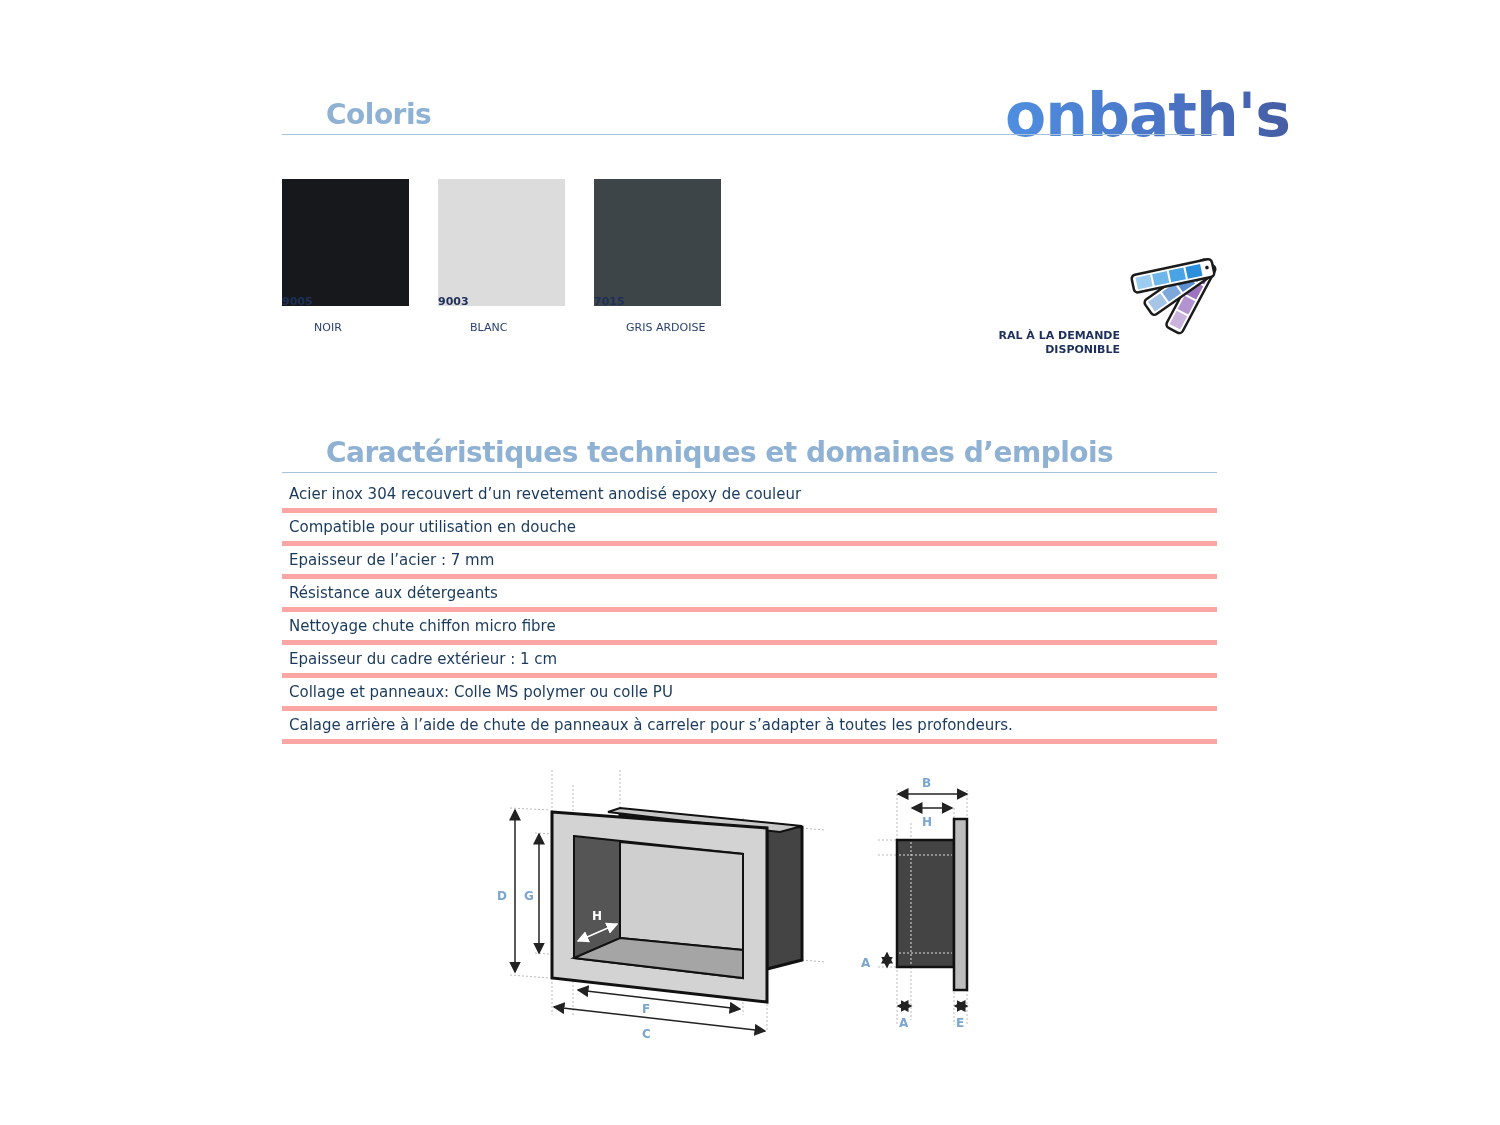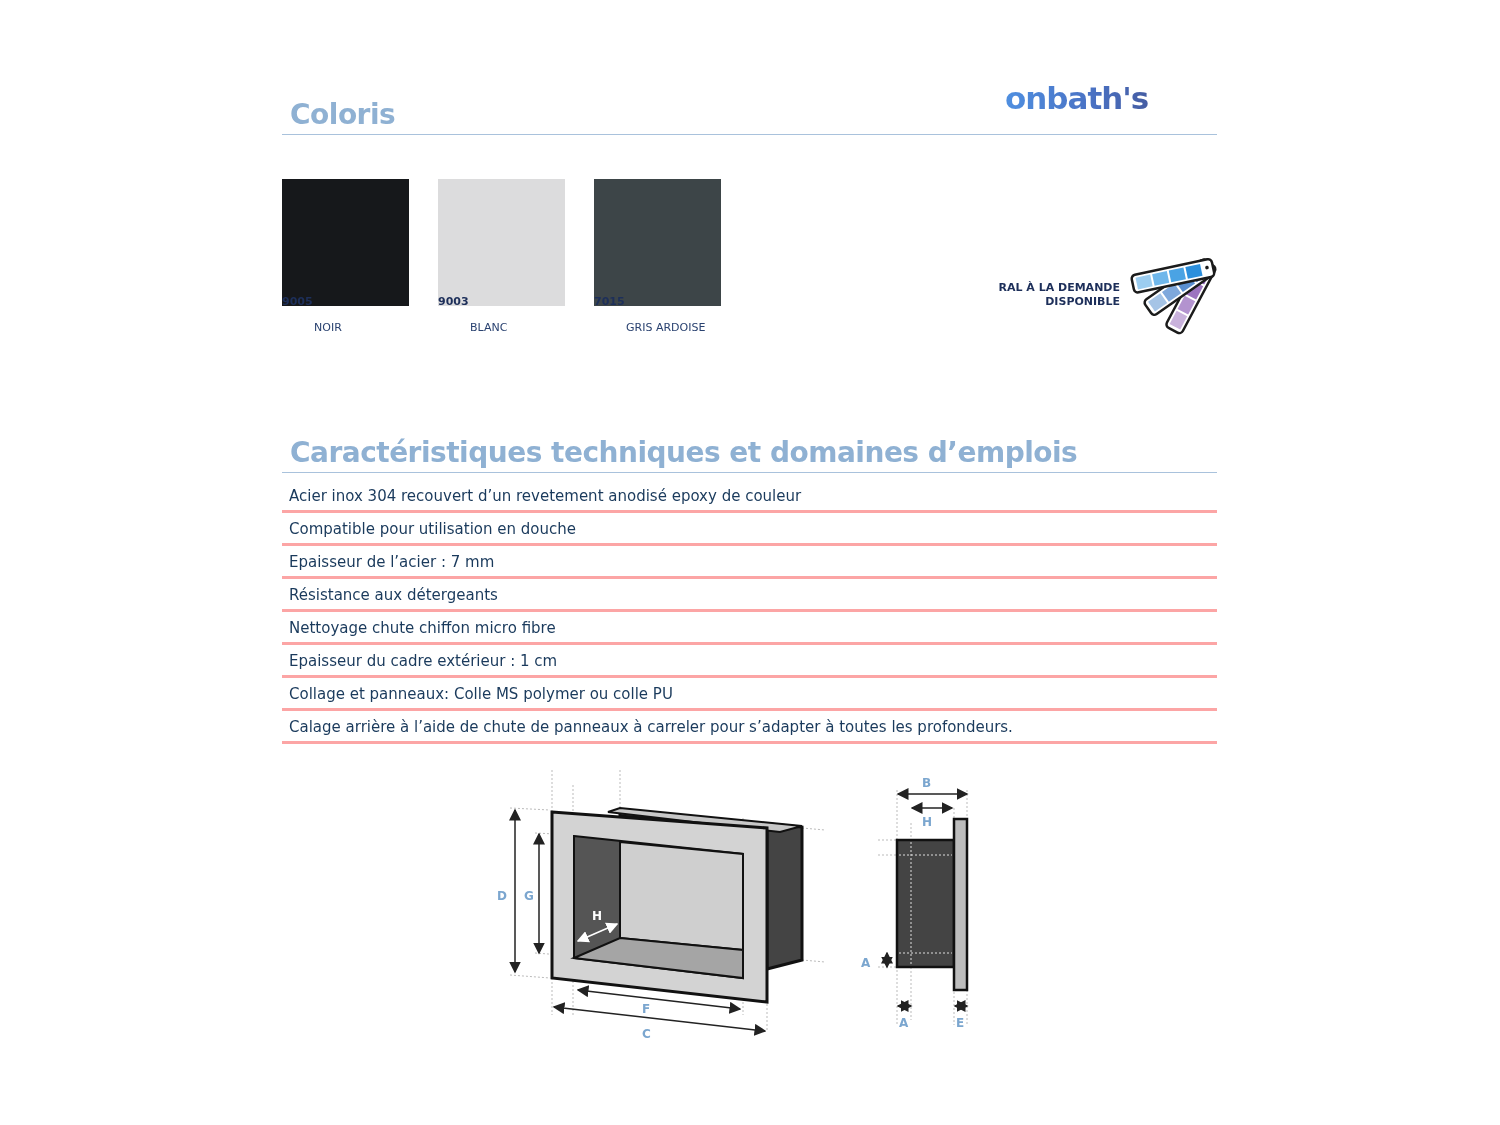--- a/index.html
+++ b/index.html
@@ -1,25 +1,25 @@
 <!DOCTYPE html>
 <html><head>
 <meta charset="utf-8">
 <style>
   html, body { margin:0; padding:0; background:#ffffff; }
   body { width:1500px; height:1125px; position:relative; overflow:hidden; font-family:"DejaVu Sans", sans-serif; color:#1a3a5c; }
   .abs { position:absolute; }
-  .h1 { font-family:"DejaVu Sans", sans-serif; font-weight:bold; color:#8fb1d3; letter-spacing:-0.5px; }
+  .h1 { font-family:"DejaVu Sans", sans-serif; font-weight:bold; color:#8fb1d3; letter-spacing:-0.5px;margin-left:36px; }
   .rule { position:absolute; height:1px; background:#a9c2dc; }
-  .logo { font-family:"DejaVu Sans", sans-serif; font-weight:bold; font-size:31px; letter-spacing:-1px; background:linear-gradient(90deg,#4f8fe0 0%,#4a72c4 60%,#455da3 100%); -webkit-background-clip:text; background-clip:text; color:transparent; }
+  .logo { font-family:"DejaVu Sans", sans-serif; font-weight:bold; font-size:60px; letter-spacing:-1px; background:linear-gradient(90deg,#4f8fe0 0%,#4a72c4 60%,#455da3 100%); -webkit-background-clip:text; background-clip:text; color:transparent; }
   .swatch { position:absolute; width:127px; height:127px; top:179px; }
   .sw-code { position:absolute; top:295px; font-size:11px; font-weight:bold; color:#1d2f5a; }
   .sw-name { position:absolute; top:321px; font-size:11px; color:#2a4270;margin-left:32px; }
-  .ral { position:absolute; font-size:11px; font-weight:bold; color:#1d2f5a; text-align:right; line-height:14px; }
-  .feat-row { position:absolute; left:282px; width:935px; height:32px; border-bottom:3px solid #fca5a5; box-sizing:border-box; }
+  .ral { position:absolute; font-size:11px; font-weight:bold; color:#1d2f5a; text-align:right; line-height:14px;margin-top:48px; }
+  .feat-row { position:absolute; left:282px; width:935px; height:32px; border-bottom:5px solid #fca5a5; box-sizing:border-box; }
   .feat-row span { position:absolute; left:7px; bottom:5px; font-size:15px; color:#1a3a5c; white-space:nowrap; }
   .dimlabel { font-family:"DejaVu Sans", sans-serif; font-weight:bold; font-size:12px; fill:#7ba6cf; }
 </style>
 </head>
 <body>
 
 <div class="abs h1" style="left:290px;top:98px;font-size:28px;">Coloris</div>
 <div class="abs logo" style="left:1005px;top:80px;">onbath's</div>
 <div class="rule" style="left:282px;top:134px;width:935px;"></div>
 

